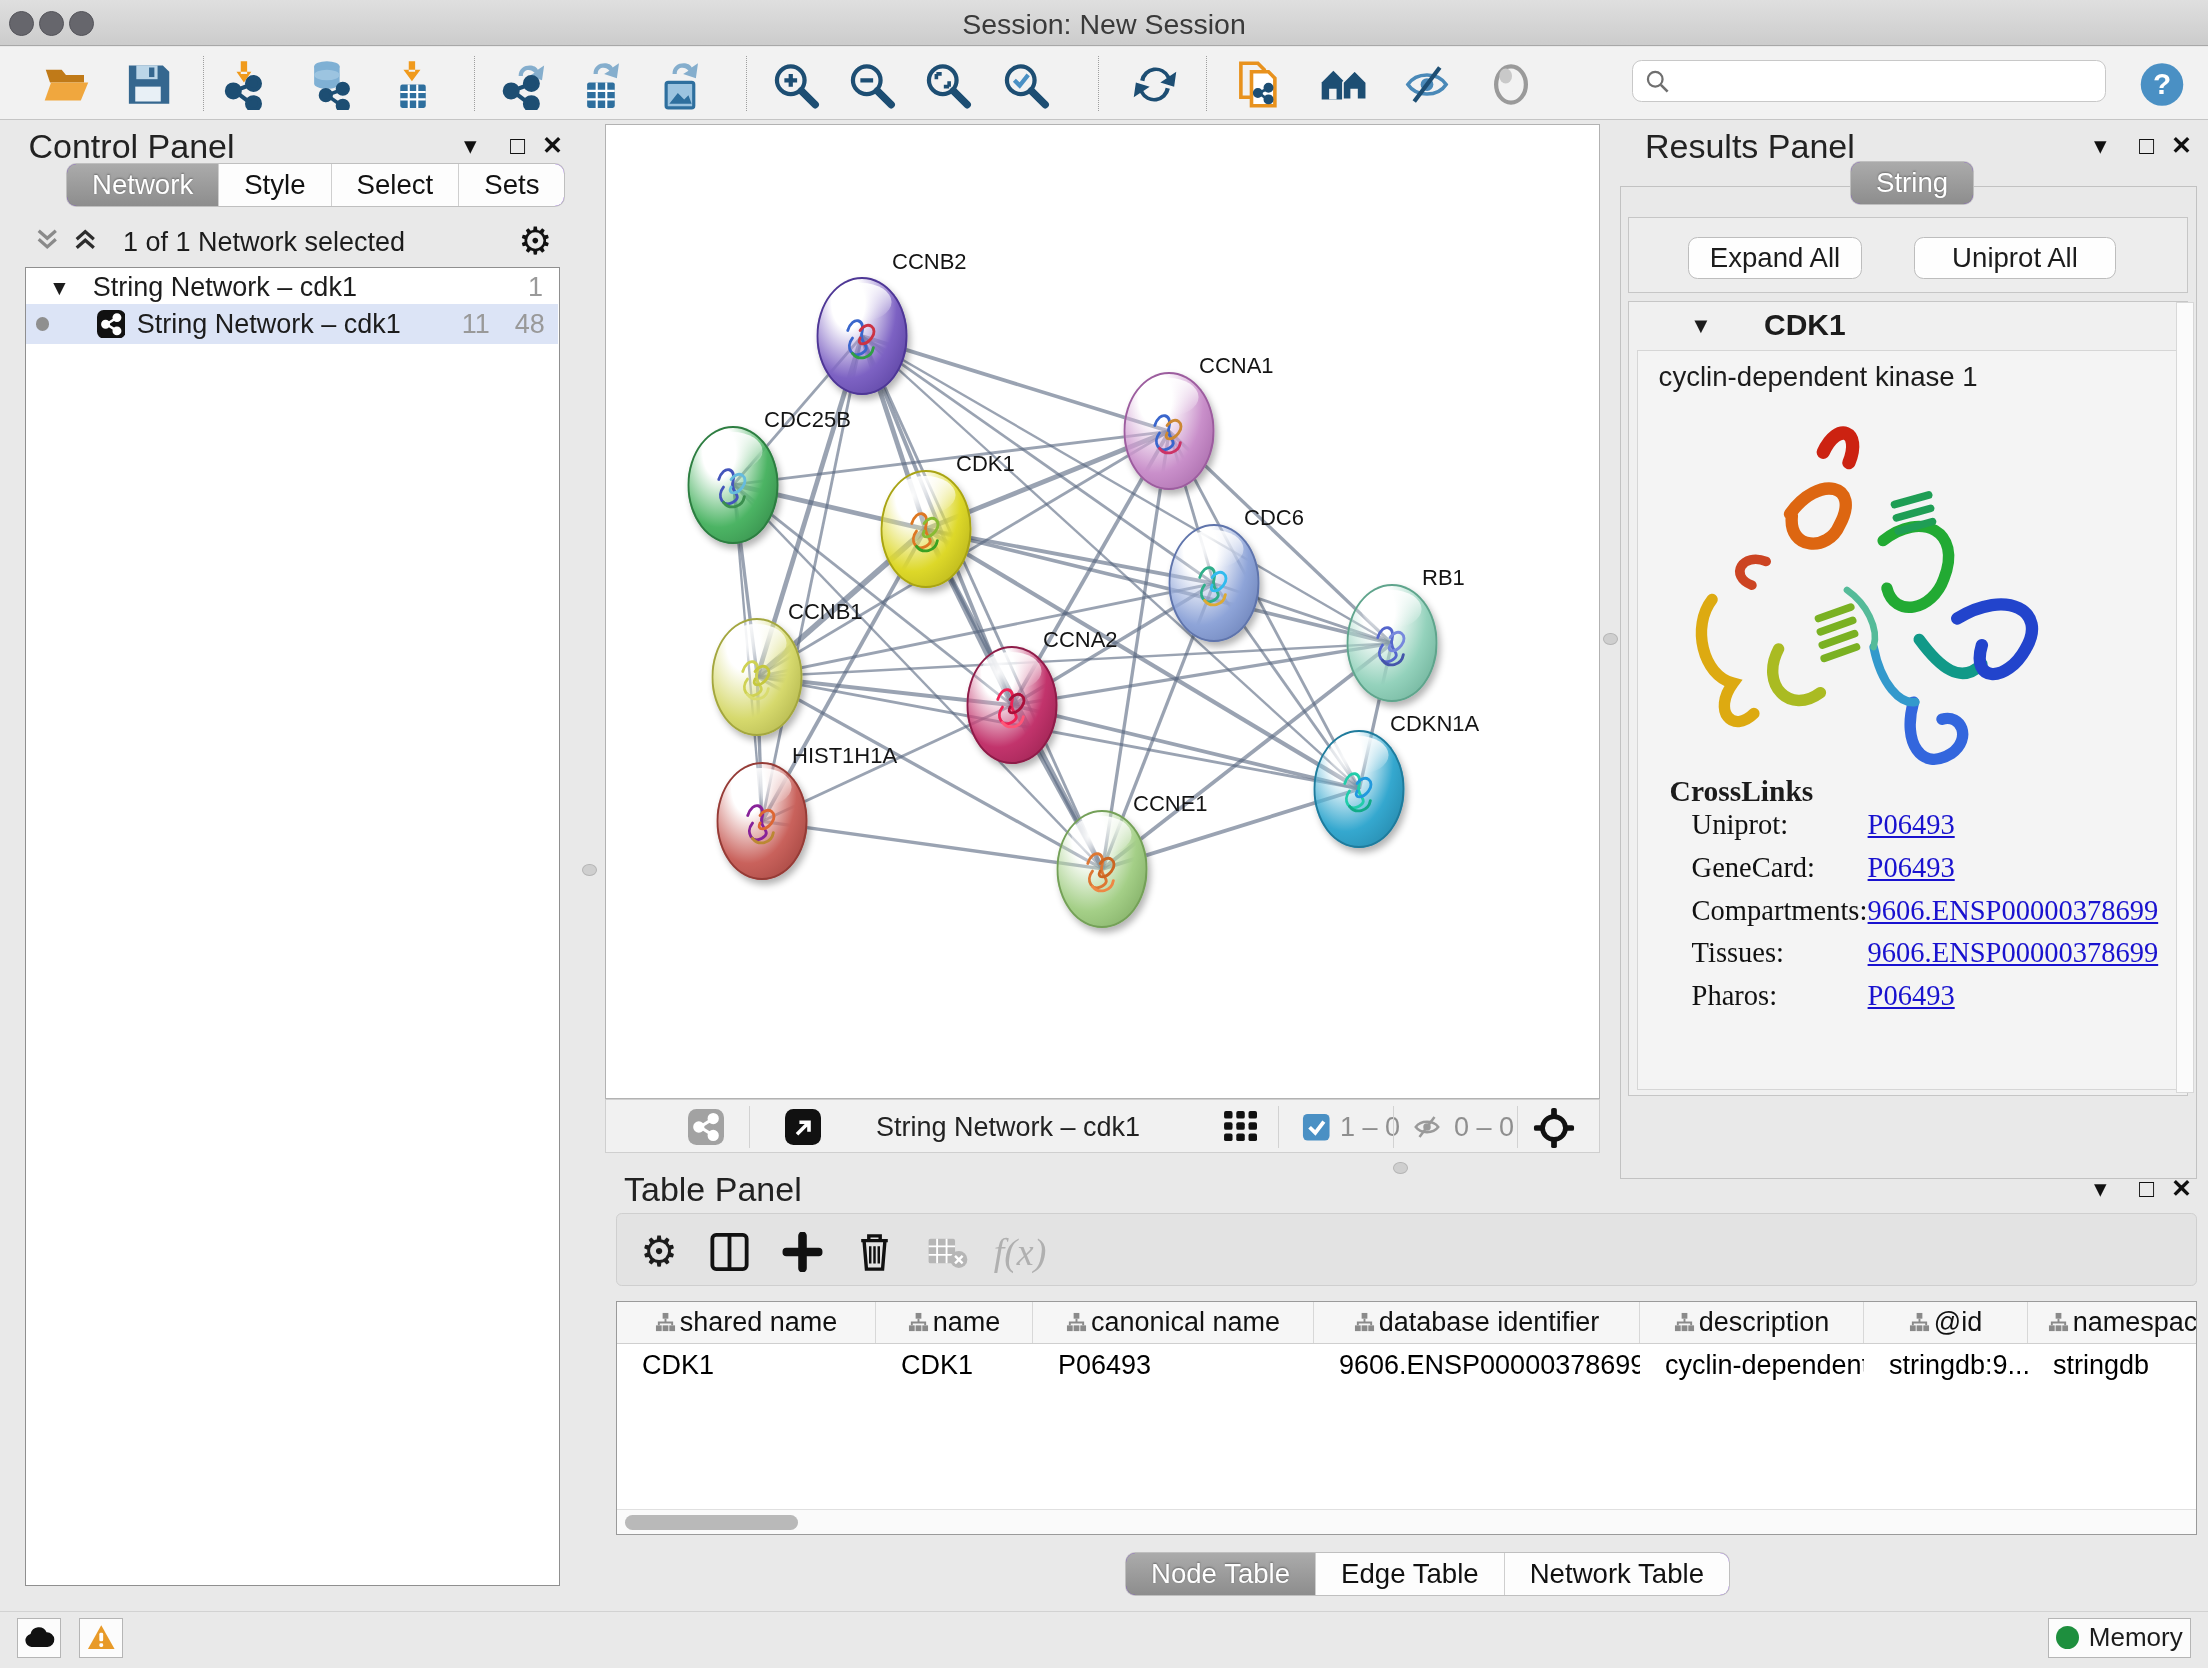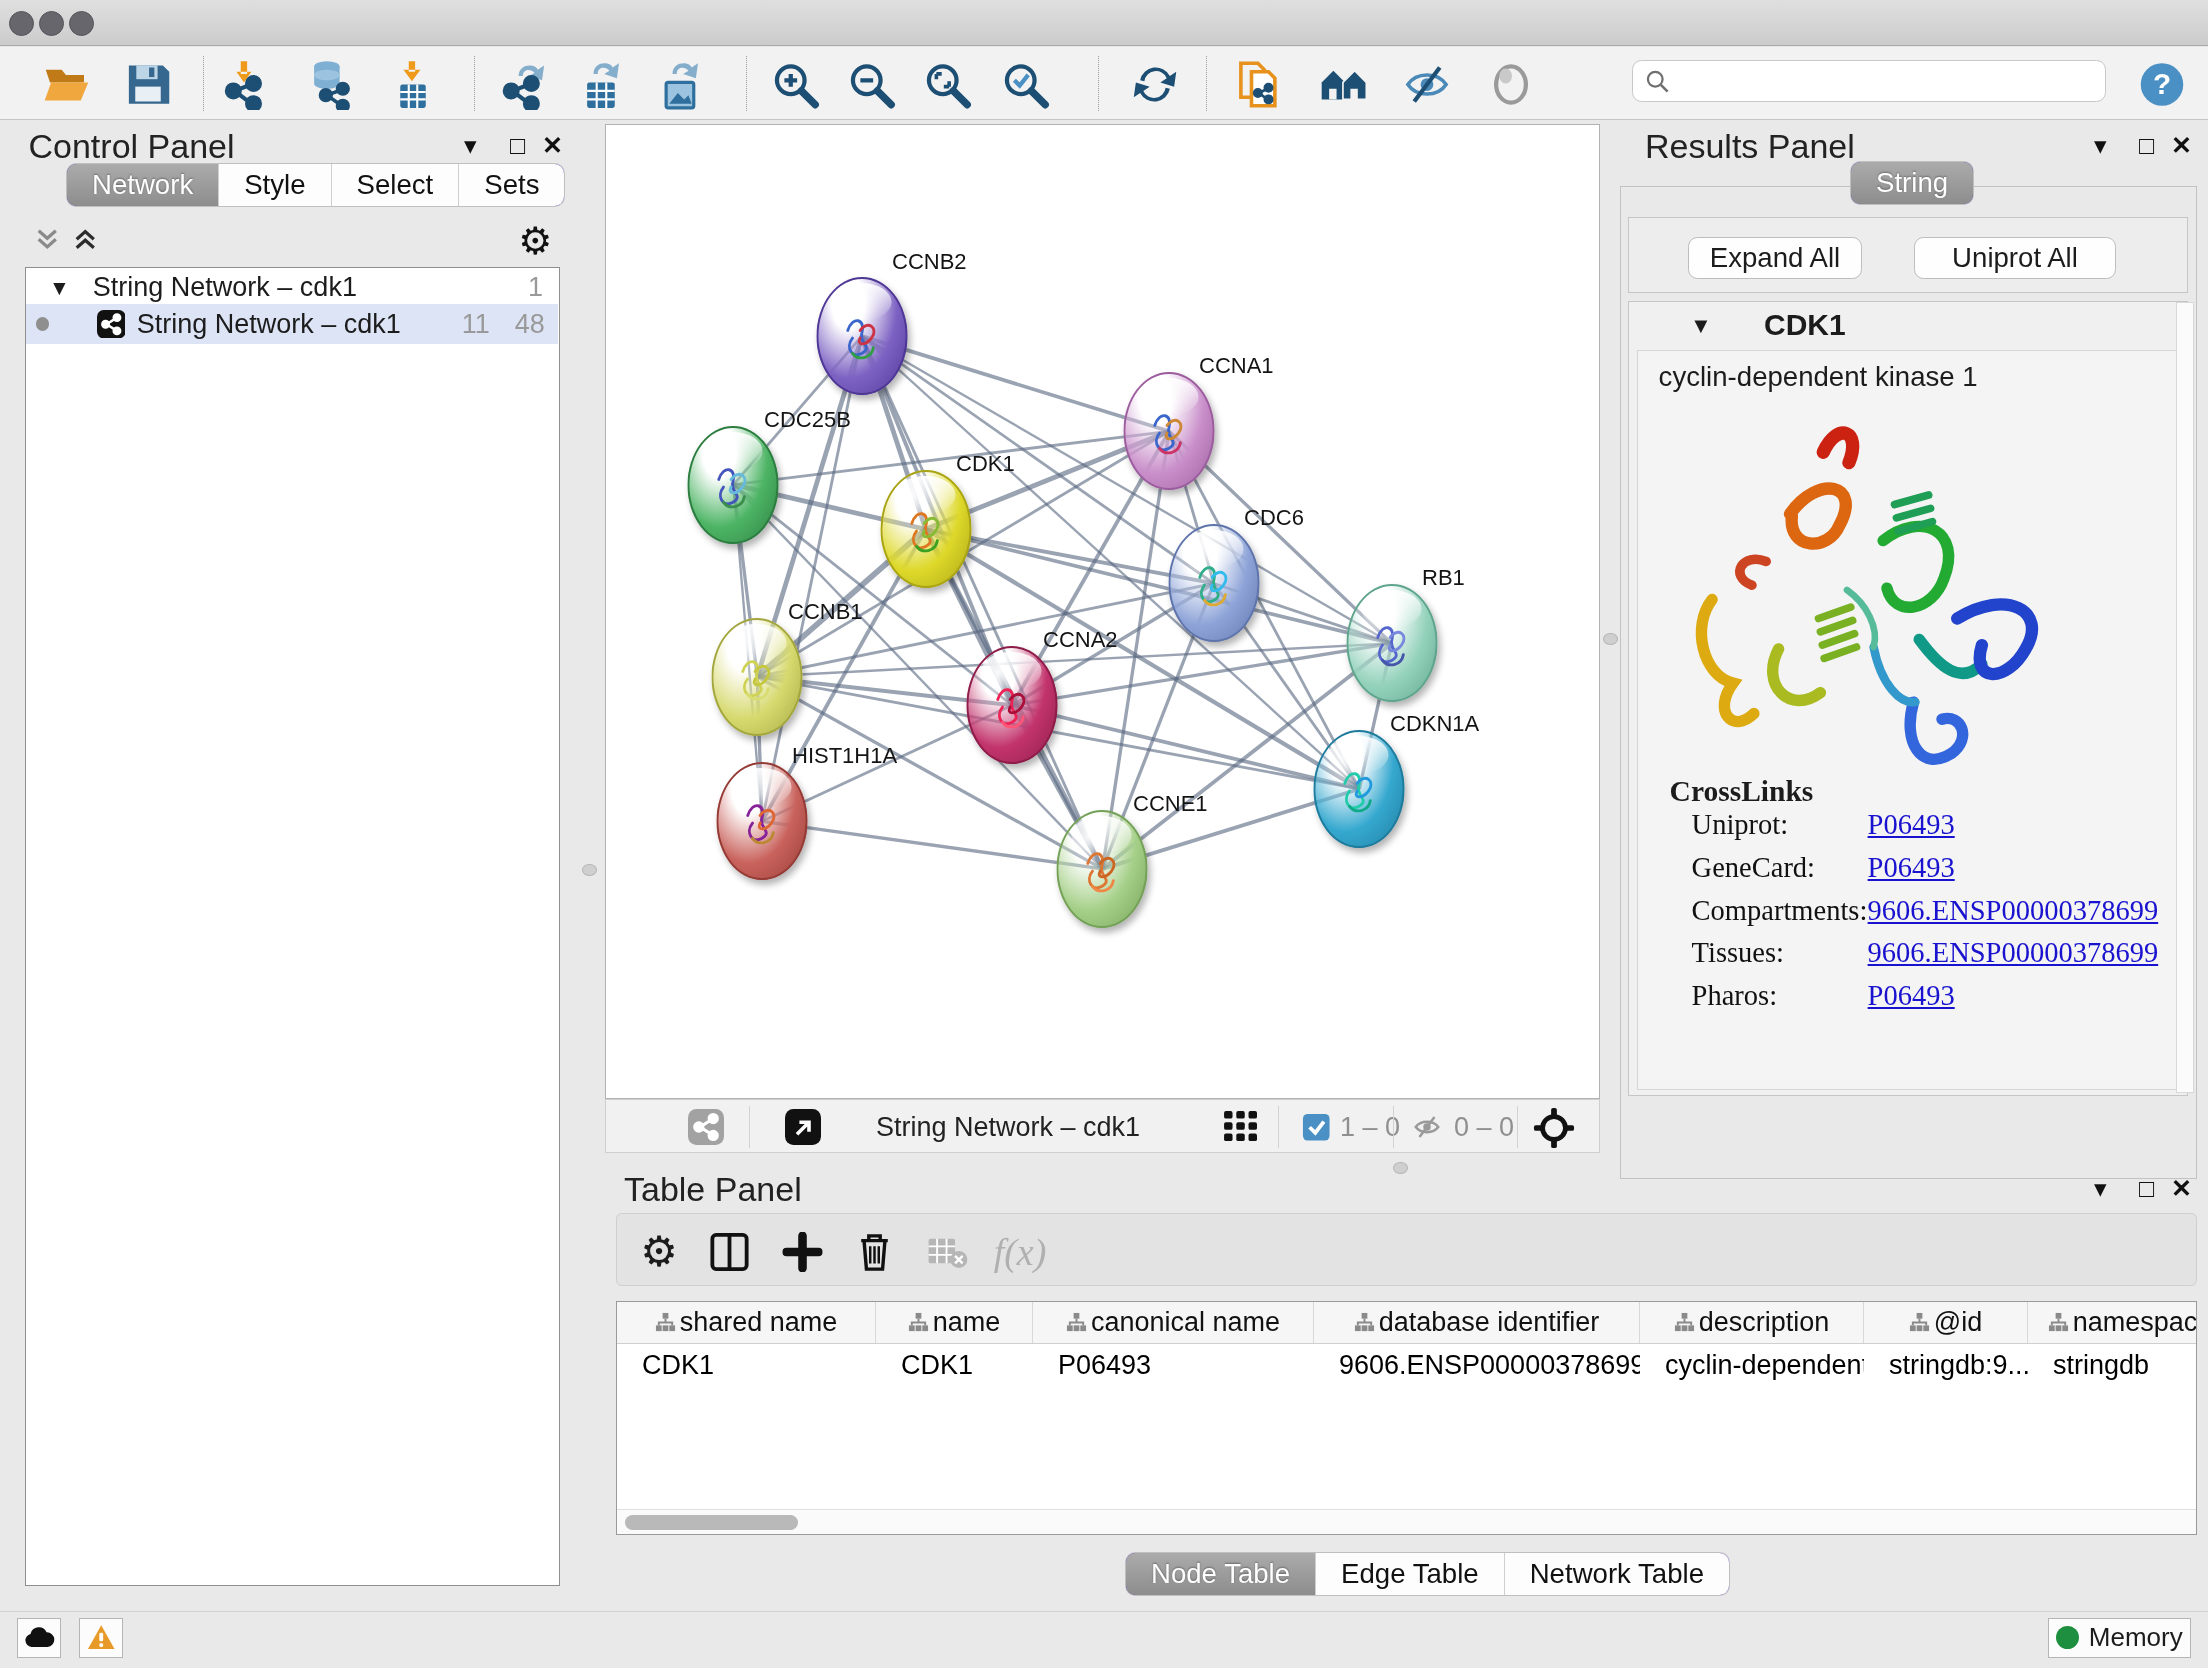--- a/index.html
+++ b/index.html
@@ -111,20 +111,21 @@
   .st-btn { position:absolute; top:5.7px; height:40px; background:#fcfcfc;
     border:1.9px solid #b5b5b5; display:flex; align-items:center; justify-content:center; }
 </style>
 </head>
 <body>
 
 <div id="titlebar">
   <div class="tlight" style="left:8.6px"></div>
   <div class="tlight" style="left:39px"></div>
   <div class="tlight" style="left:69px"></div>
+  <div id="win-title">Session: New Session</div>
 </div>
 
 <div id="toolbar">
   <div class="ticon" style="left:67px">
     <svg viewBox="0 0 48 48">
         <path d="M4 10h15l4 5h17v7H8z" fill="#c07a18"></path>
         <path d="M9 22h35l-7 17H3z" fill="#f0a73e"></path>
       </svg>
   </div>
   <div class="ticon" style="left:148px">
@@ -302,20 +303,21 @@
         <path d="M6 6 l9 8 9-8"></path>
         <path d="M6 15 l9 8 9-8"></path>
       </g>
     </svg>
   <svg style="position:absolute;left:46px;top:7.6px" width="28.5" height="28.5" viewBox="0 0 30 30">
       <g stroke="#2c2c2c" stroke-width="3.4" fill="none">
         <path d="M6 24 l9-8 9 8"></path>
         <path d="M6 15 l9-8 9 8"></path>
       </g>
     </svg>
+  <div id="sel-status">1 of 1 Network selected</div>
   <div class="gear">⚙</div>
 </div>
 
 <div id="net-list">
   <div class="tree-row" style="top:1.9px">
     <span style="margin-left:23px;font-size:21px">▼</span>
     <span style="margin-left:23px;font-size:27px">String Network – cdk1</span>
     <span class="tree-count" style="margin-left:auto;margin-right:15px">1</span>
   </div>
   <div class="tree-row" style="top:36px;background:#dce4f6;height:40px">

